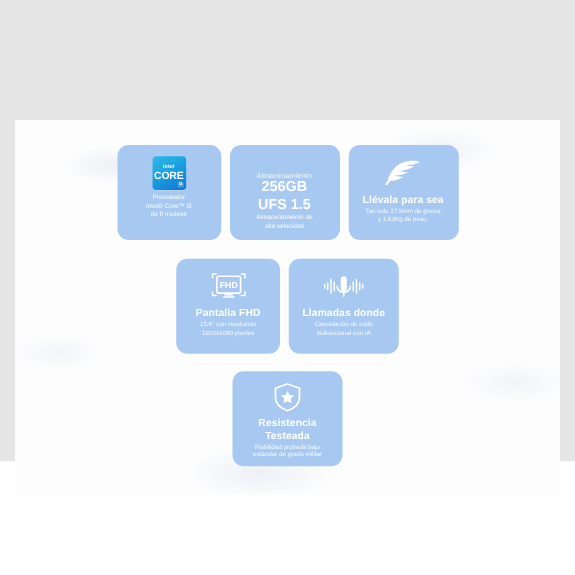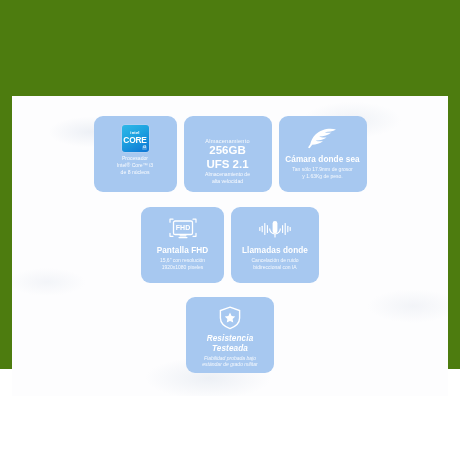--- a/index.html
+++ b/index.html
@@ -11,21 +11,21 @@
     height: 460px;
     background: #ffffff;
     font-family: "Liberation Sans", sans-serif;
     overflow: hidden;
   }
 
   #canvas {
     position: relative;
     width: 460px;
     height: 369px;
-    background: #4d7c0f;
+    background: #e5e5e5;
   }
 
   
   #backdrop {
     position: absolute;
     left: 12px;
     top: 96px;
     width: 436px;
     height: 300px;
     background:
@@ -41,21 +41,21 @@
   .grid-row {
     position: absolute;
     display: flex;
     justify-content: center;
     gap: 7px;
     left: 0;
     width: 460px;
   }
   #row-1 { top: 116px; }
   #row-2 { top: 207px; align-items: center; }
-  #row-3 { top: 297px; font-style: italic; }
+  #row-3 { top: 297px; }
 
   .card {
     width: 83px;
     height: 76px;
     background: #a7c8f0;
     border-radius: 9px;
     display: flex;
     flex-direction: column;
     align-items: center;
     justify-content: flex-start;
@@ -170,32 +170,32 @@
       <div class="card-sub">Procesador</div>
       <div class="card-sub">Intel® Core™ i3</div>
       <div class="card-sub">de 8 núcleos</div>
     </div>
 
 
     <div class="card wide">
       <div class="card-icon" style="height:13px"></div>
       <div class="card-title small">Almacenamiento</div>
       <div class="card-big">256GB</div>
-      <div class="card-big">UFS 2.1</div>
+      <div class="card-big">UFS 1.5</div>
       <div class="card-sub">Almacenamiento de</div>
       <div class="card-sub">alta velocidad</div>
     </div>
 
     <div class="card wide">
       <div class="card-icon">
         <svg width="34" height="24" viewBox="0 0 34 24">
           <path d="M30 3.5 C24 1.5 15 3 9.5 8.5 C6.5 11.5 5 15 4.2 18.2 L2 21.5 L3.6 22.2 L6.2 18.8 C10 18.6 14 17.4 17 15.2 C13.8 15.6 11.4 15.2 9.6 14.4 C13.4 14.6 17.6 13.6 20.6 11.4 C17.6 11.8 15 11.4 13.2 10.6 C17.6 10.6 22.4 9.2 25.4 6.6 C22.8 7 20.4 6.8 18.8 6.2 C22.6 5.8 27 5.4 30 3.5 Z" fill="#ffffff"></path>
         </svg>
       </div>
-      <div class="card-title">Cámara donde sea</div>
+      <div class="card-title">Llévala para sea</div>
       <div class="card-sub tiny">Tan sólo 17.9mm de grosor</div>
       <div class="card-sub tiny">y 1.63Kg de peso.</div>
     </div>
   </div>
 
   <div class="grid-row" id="row-2">
 
     <div class="card">
       <div class="card-icon">
         <svg width="32" height="25" viewBox="0 0 32 25">

